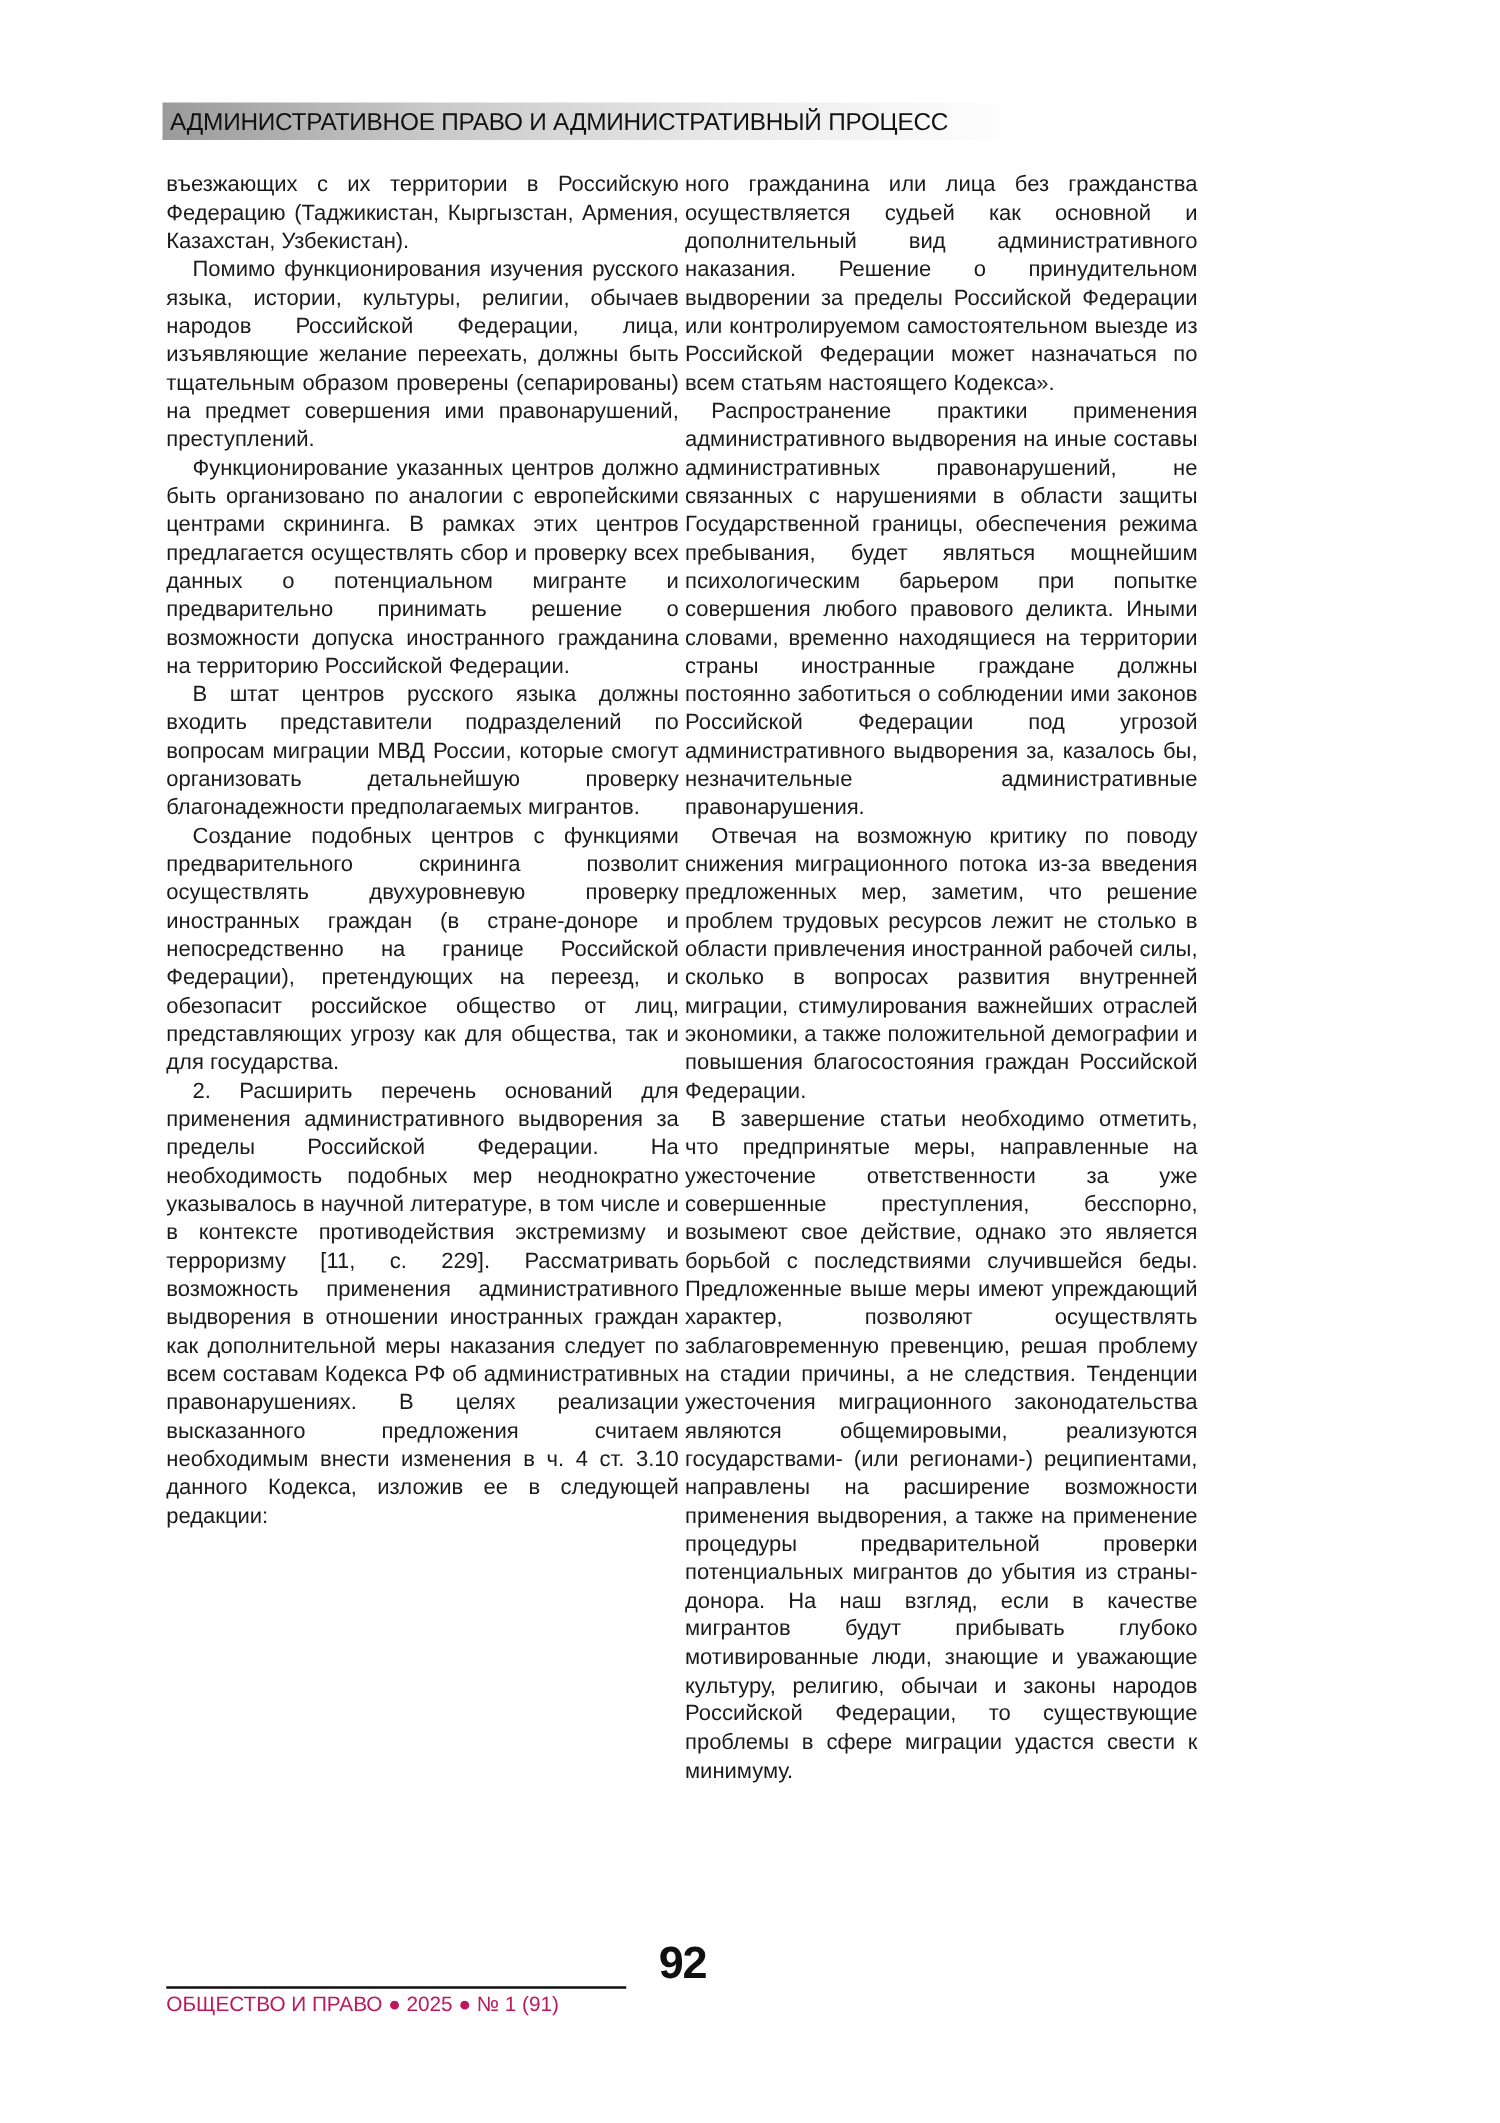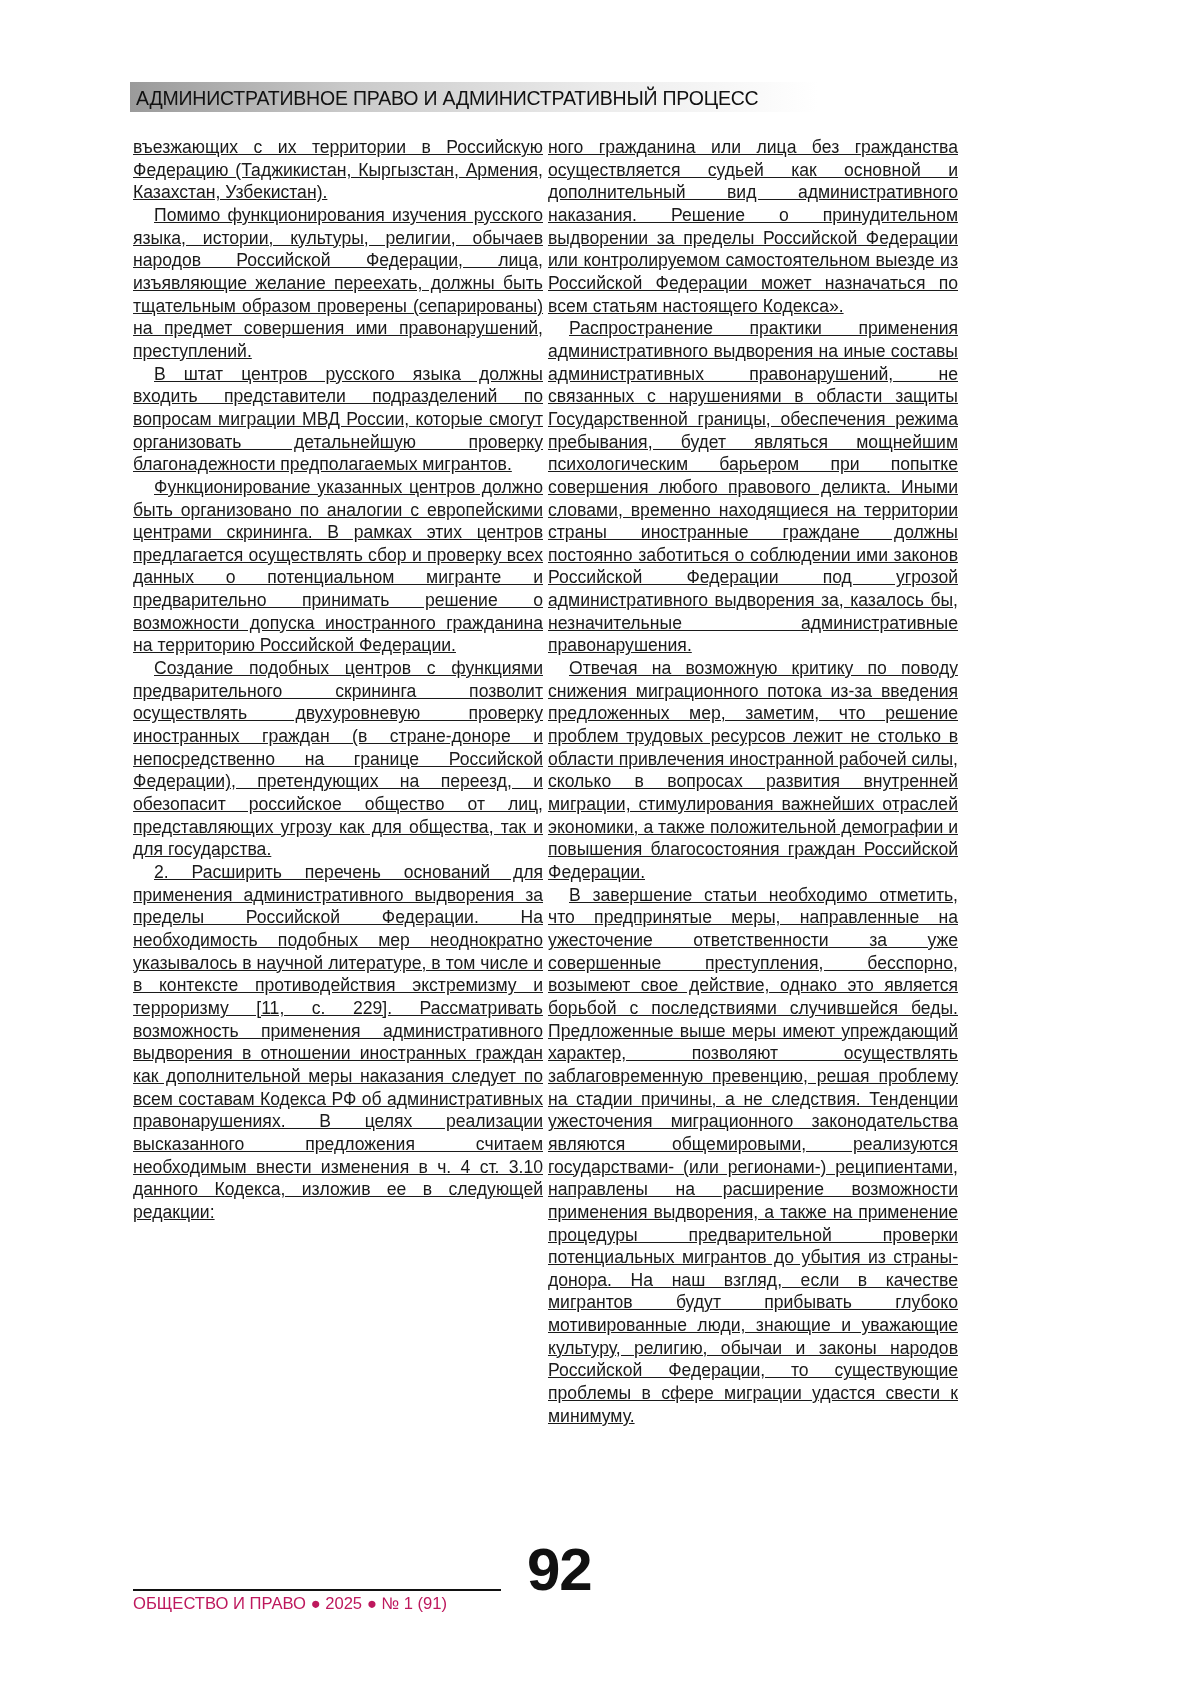--- a/index.html
+++ b/index.html
@@ -8,41 +8,41 @@
   .header-band {
     position: absolute; left: 130px; top: 82px; width: 860px; height: 30px;
     background: linear-gradient(to right, #9a9a9a 0%, #c9c9c9 25%, #ececec 55%, #ffffff 80%);
   }
   .header-title {
     position: absolute; left: 136px; top: 86px; font-size: 19.5px; letter-spacing: -0.2px;
     color: #111; white-space: nowrap; line-height: 24px; text-align: right;
   }
   .column {
     position: absolute; top: 136px; width: 410px;
-    font-size: 17.6px; line-height: 22.65px; text-align: justify; text-decoration: underline;
+    font-size: 17.6px; line-height: 22.65px; text-align: justify;
   }
   .col-left { left: 133px; }
   .col-right { left: 548px; }
   .column p { margin: 0; text-indent: 0; }
   .column p.indent { text-indent: 21px; }
   .footer-rule { position: absolute; left: 133px; top: 1589px; width: 368px; height: 2px; background: #111; }
   .footer-journal { position: absolute; left: 133px; top: 1594px; font-size: 16.6px; line-height: 20px; white-space: nowrap; color: #be185d; }
-  .page-number { position: absolute; left: 527px; top: 1546px; font-size: 60px; font-weight: bold; line-height: 48px; color: #111; letter-spacing: -1px; }
+  .page-number { position: absolute; left: 527px; top: 1546px; font-size: 36px; font-weight: bold; line-height: 48px; color: #111; letter-spacing: -1px; }
 </style>
 </head>
 <body>
 
 <div class="header-band"></div>
 <div class="header-title">АДМИНИСТРАТИВНОЕ ПРАВО И АДМИНИСТРАТИВНЫЙ ПРОЦЕСС</div>
 
 <div class="column col-left">
   <p>въезжающих с их территории в Российскую Федерацию (Таджикистан, Кыргызстан, Армения, Казахстан, Узбекистан).</p>
   <p class="indent">Помимо функционирования изучения русского языка, истории, культуры, религии, обычаев народов Российской Федерации, лица, изъявляющие желание переехать, должны быть тщательным образом проверены (сепарированы) на предмет совершения ими правонарушений, преступлений.</p>
+  <p class="indent">Функционирование указанных центров должно быть организовано по аналогии с европейскими центрами скрининга. В рамках этих центров предлагается осуществлять сбор и проверку всех данных о потенциальном мигранте и предварительно принимать решение о возможности допуска иностранного гражданина на территорию Российской Федерации.</p>
   <p class="indent">В штат центров русского языка должны входить представители подразделений по вопросам миграции МВД России, которые смогут организовать детальнейшую проверку благонадежности предполагаемых мигрантов.</p>
-  <p class="indent">Функционирование указанных центров должно быть организовано по аналогии с европейскими центрами скрининга. В рамках этих центров предлагается осуществлять сбор и проверку всех данных о потенциальном мигранте и предварительно принимать решение о возможности допуска иностранного гражданина на территорию Российской Федерации.</p>
   <p class="indent">Создание подобных центров с функциями предварительного скрининга позволит осуществлять двухуровневую проверку иностранных граждан (в стране-доноре и непосредственно на границе Российской Федерации), претендующих на переезд, и обезопасит российское общество от лиц, представляющих угрозу как для общества, так и для государства.</p>
   <p class="indent">2. Расширить перечень оснований для применения административного выдворения за пределы Российской Федерации. На необходимость подобных мер неоднократно указывалось в научной литературе, в том числе и в контексте противодействия экстремизму и терроризму [11, с. 229]. Рассматривать возможность применения административного выдворения в отношении иностранных граждан как дополнительной меры наказания следует по всем составам Кодекса РФ об административных правонарушениях. В целях реализации высказанного предложения считаем необходимым внести изменения в ч. 4 ст. 3.10 данного Кодекса, изложив ее в следующей редакции:</p>
 </div>
 
 <div class="column col-right">
   <p>ного гражданина или лица без гражданства осуществляется судьей как основной и дополнительный вид административного наказания. Решение о принудительном выдворении за пределы Российской Федерации или контролируемом самостоятельном выезде из Российской Федерации может назначаться по всем статьям настоящего Кодекса».</p>
   <p class="indent">Распространение практики применения административного выдворения на иные составы административных правонарушений, не связанных с нарушениями в области защиты Государственной границы, обеспечения режима пребывания, будет являться мощнейшим психологическим барьером при попытке совершения любого правового деликта. Иными словами, временно находящиеся на территории страны иностранные граждане должны постоянно заботиться о соблюдении ими законов Российской Федерации под угрозой административного выдворения за, казалось бы, незначительные административные правонарушения.</p>
   <p class="indent">Отвечая на возможную критику по поводу снижения миграционного потока из-за введения предложенных мер, заметим, что решение проблем трудовых ресурсов лежит не столько в области привлечения иностранной рабочей силы, сколько в вопросах развития внутренней миграции, стимулирования важнейших отраслей экономики, а также положительной демографии и повышения благосостояния граждан Российской Федерации.</p>
   <p class="indent">В завершение статьи необходимо отметить, что предпринятые меры, направленные на ужесточение ответственности за уже совершенные преступления, бесспорно, возымеют свое действие, однако это является борьбой с последствиями случившейся беды. Предложенные выше меры имеют упреждающий характер, позволяют осуществлять заблаговременную превенцию, решая проблему на стадии причины, а не следствия. Тенденции ужесточения миграционного законодательства являются общемировыми, реализуются государствами- (или регионами-) реципиентами, направлены на расширение возможности применения выдворения, а также на применение процедуры предварительной проверки потенциальных мигрантов до убытия из страны-донора. На наш взгляд, если в качестве мигрантов будут прибывать глубоко мотивированные люди, знающие и уважающие культуру, религию, обычаи и законы народов Российской Федерации, то существующие проблемы в сфере миграции удастся свести к минимуму.</p>
 </div>

